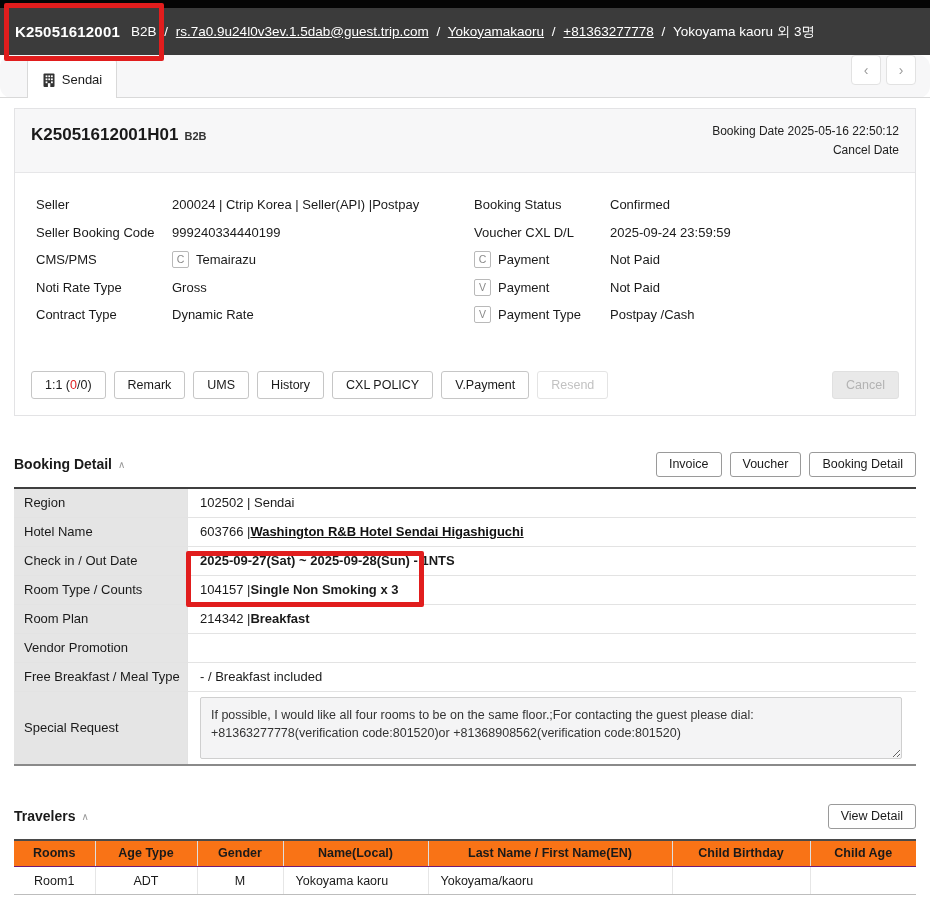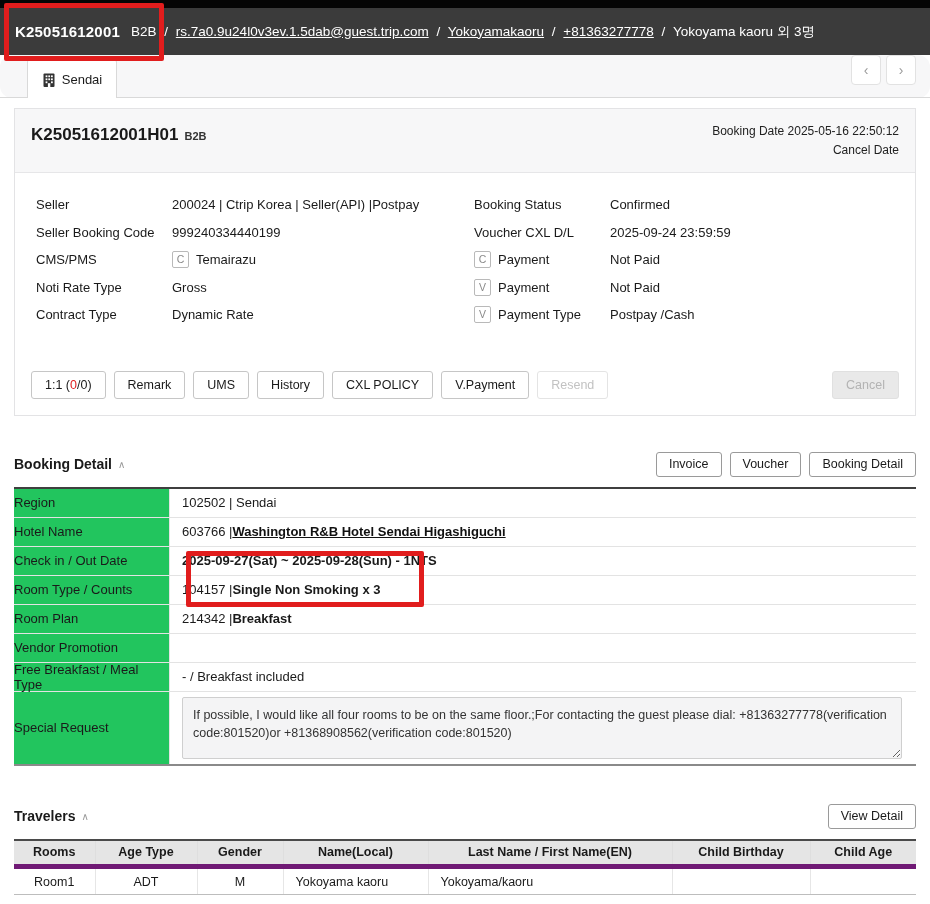--- a/index.html
+++ b/index.html
@@ -54,34 +54,34 @@
   .caret { color:#999; font-size:10px; margin-left:6px; }
   .sect .spacer { flex:1; }
   .sbtn { height:25px; padding:0 12px; background:#fff; border:1px solid #9a9a9a; border-radius:3px;
     font-size:12.5px; color:#1a1a1a; cursor:pointer; font-family:inherit; margin-left:8px; white-space:nowrap; }
 
   
   .dtable { margin:0 14px; border-top:2px solid #3f3f3f; border-bottom:2px solid #8a8a8a; }
   .drow { display:flex; align-items:stretch; border-bottom:1px solid #e3e3e3; height:29px; }
   .drow:last-child { border-bottom:none; }
   .drow.tall { height:72px; }
-  .dlabel { width:156px; flex:none; background:#22c55e; border-right:1px solid #e3e3e3;
-    display:flex; align-items:center; padding-left:0; }
+  .dlabel { width:174px; flex:none; background:#e5e5e5; border-right:1px solid #e3e3e3;
+    display:flex; align-items:center; padding-left:10px; }
   .dvalue { flex:1; display:flex; align-items:center; padding-left:12px; white-space:nowrap; }
   .dvalue b { font-weight:bold; }
   .dvalue a { color:#111; font-weight:bold; text-decoration:underline; cursor:pointer; }
   .drow.tall .dvalue { padding:5px 14px 5px 12px; }
   .drow.tall textarea { width:100%; height:62px; background:#f4f4f5; border:1px solid #cfcfcf;
     border-radius:2px; padding:8px 10px; font-size:12.5px; color:#333; font-family:inherit;
     line-height:1.5; resize:both; }
 
   
   .ttable { margin:9px 14px 0; border-collapse:collapse; width:902px; border-top:2px solid #4a4a4a; }
-  .ttable th { background:#e5e5e5; font-weight:bold; font-size:12.5px; height:27px; text-align:center;
-    border-bottom:5px solid #701a75; border-left:1px solid #dedede; }
+  .ttable th { background:#f97316; font-weight:bold; font-size:12.5px; height:27px; text-align:center;
+    border-bottom:1px solid #701a75; border-left:1px solid #dedede; }
   .ttable td { font-size:12.5px; height:28px; text-align:center; border-left:1px solid #e6e6e6;
     border-bottom:1px solid #bdbdbd; }
   .ttable th:first-child, .ttable td:first-child { border-left:none; }
   .ttable .lft { text-align:left; padding-left:12px; }
 
   
   .anno { position:absolute; border:5px solid #e11d1d; border-radius:2px; pointer-events:none; z-index:10; }
   #anno1 { left:4px; top:3px; width:160px; height:58px; }
   #anno2 { left:186px; top:551px; width:238px; height:56px; }
 </style>

